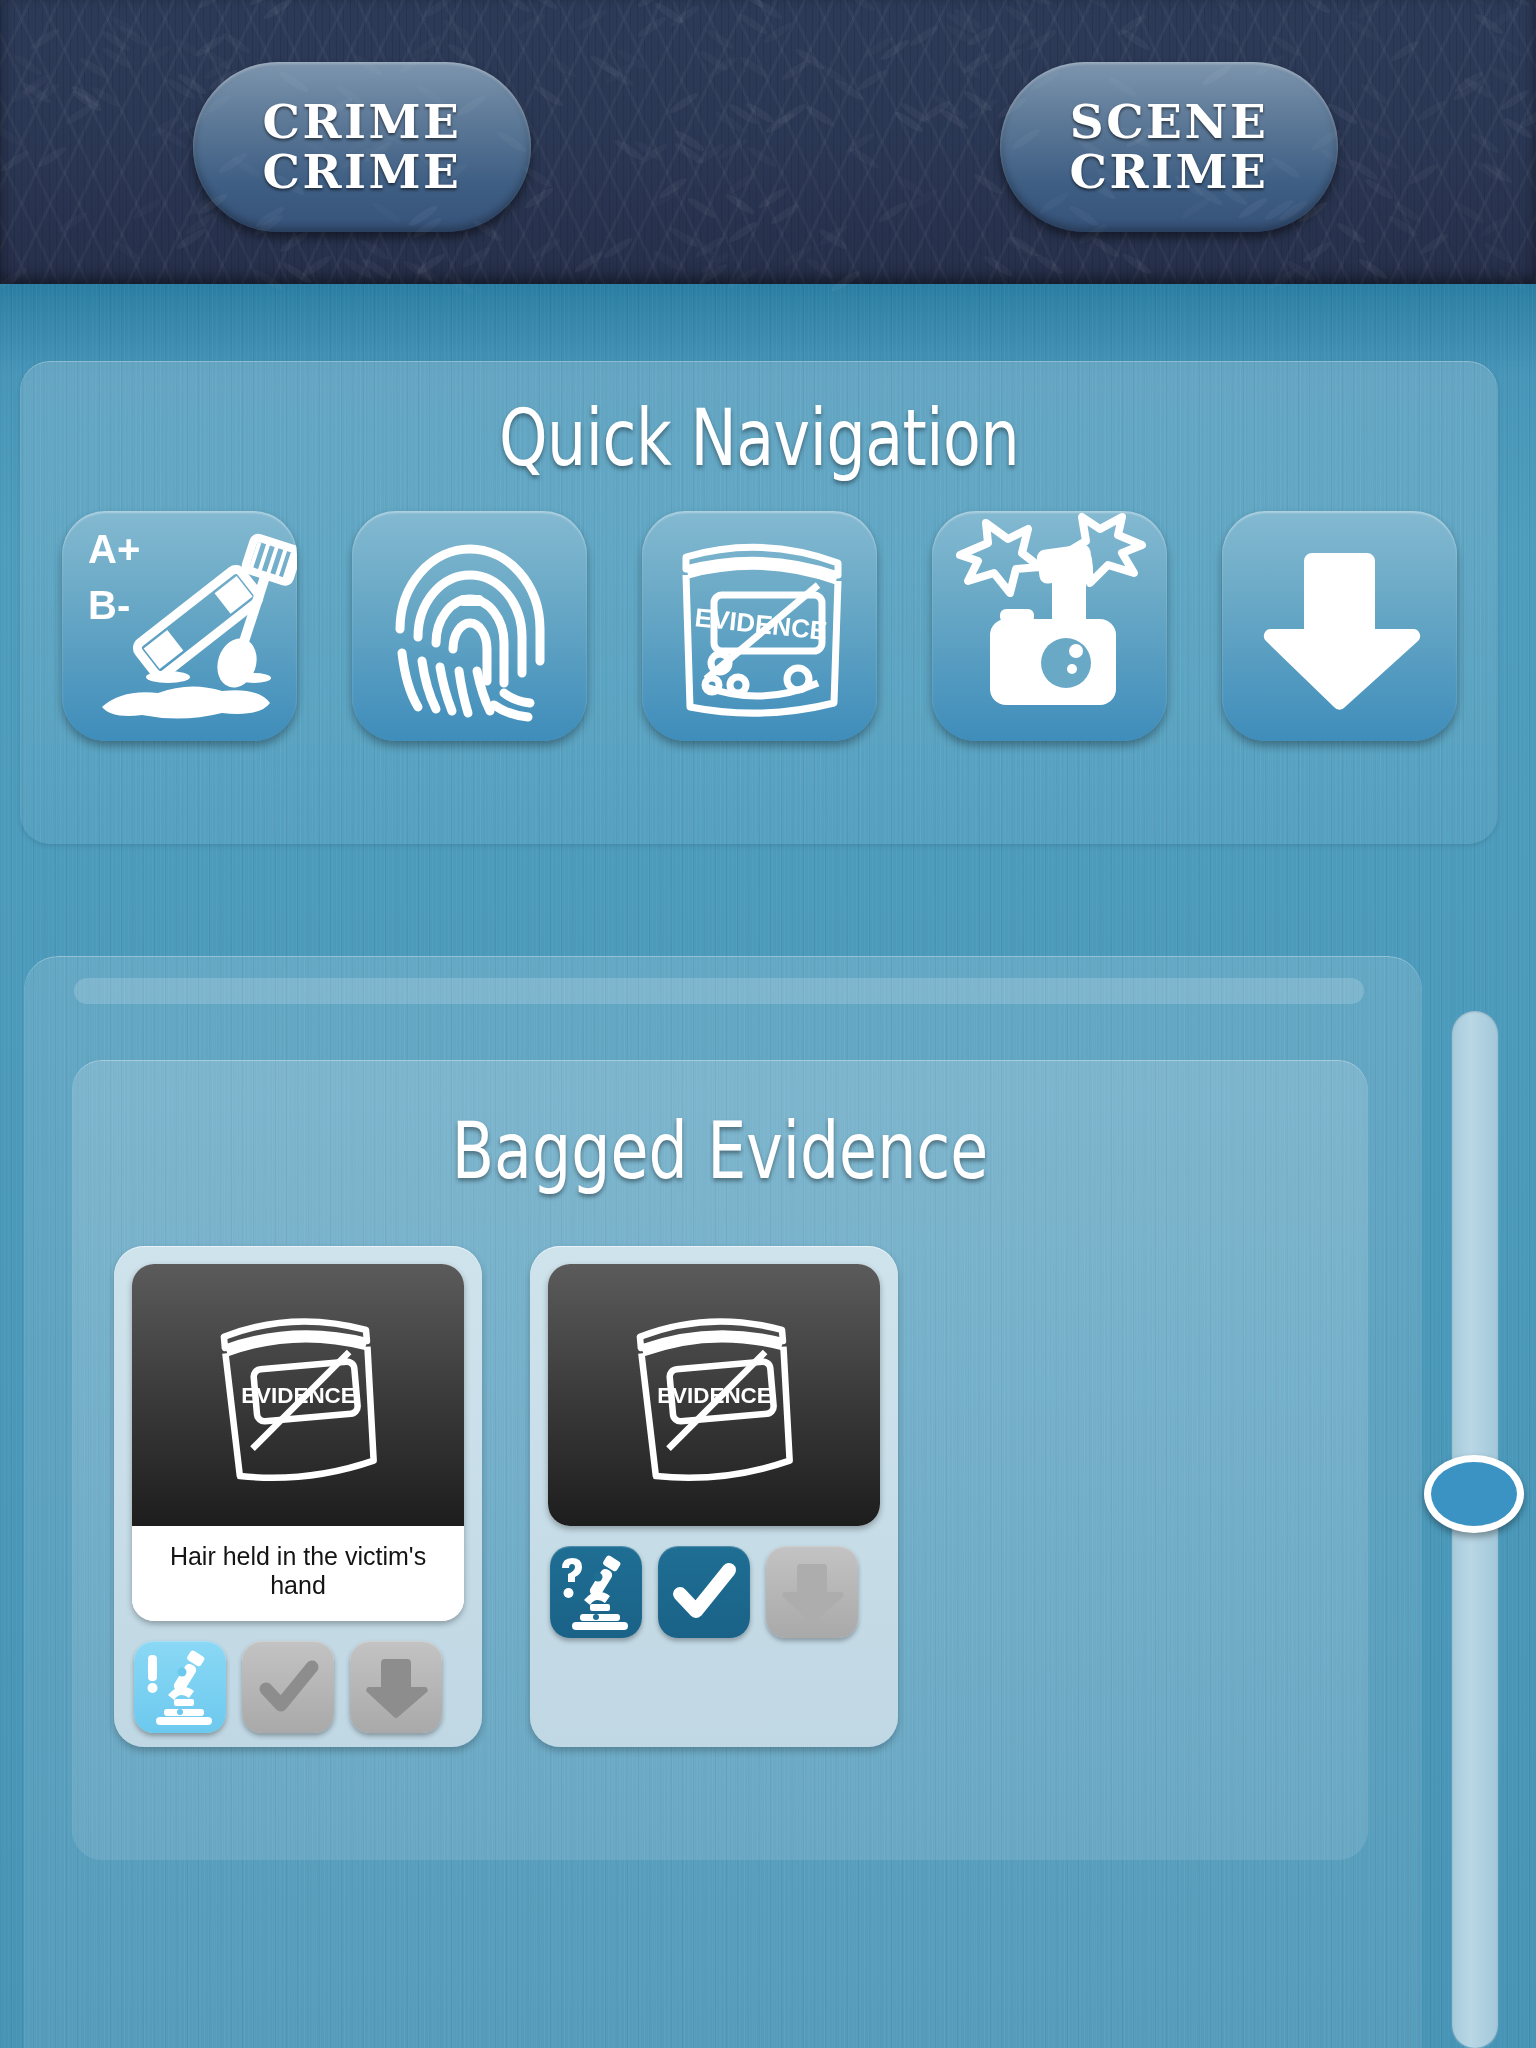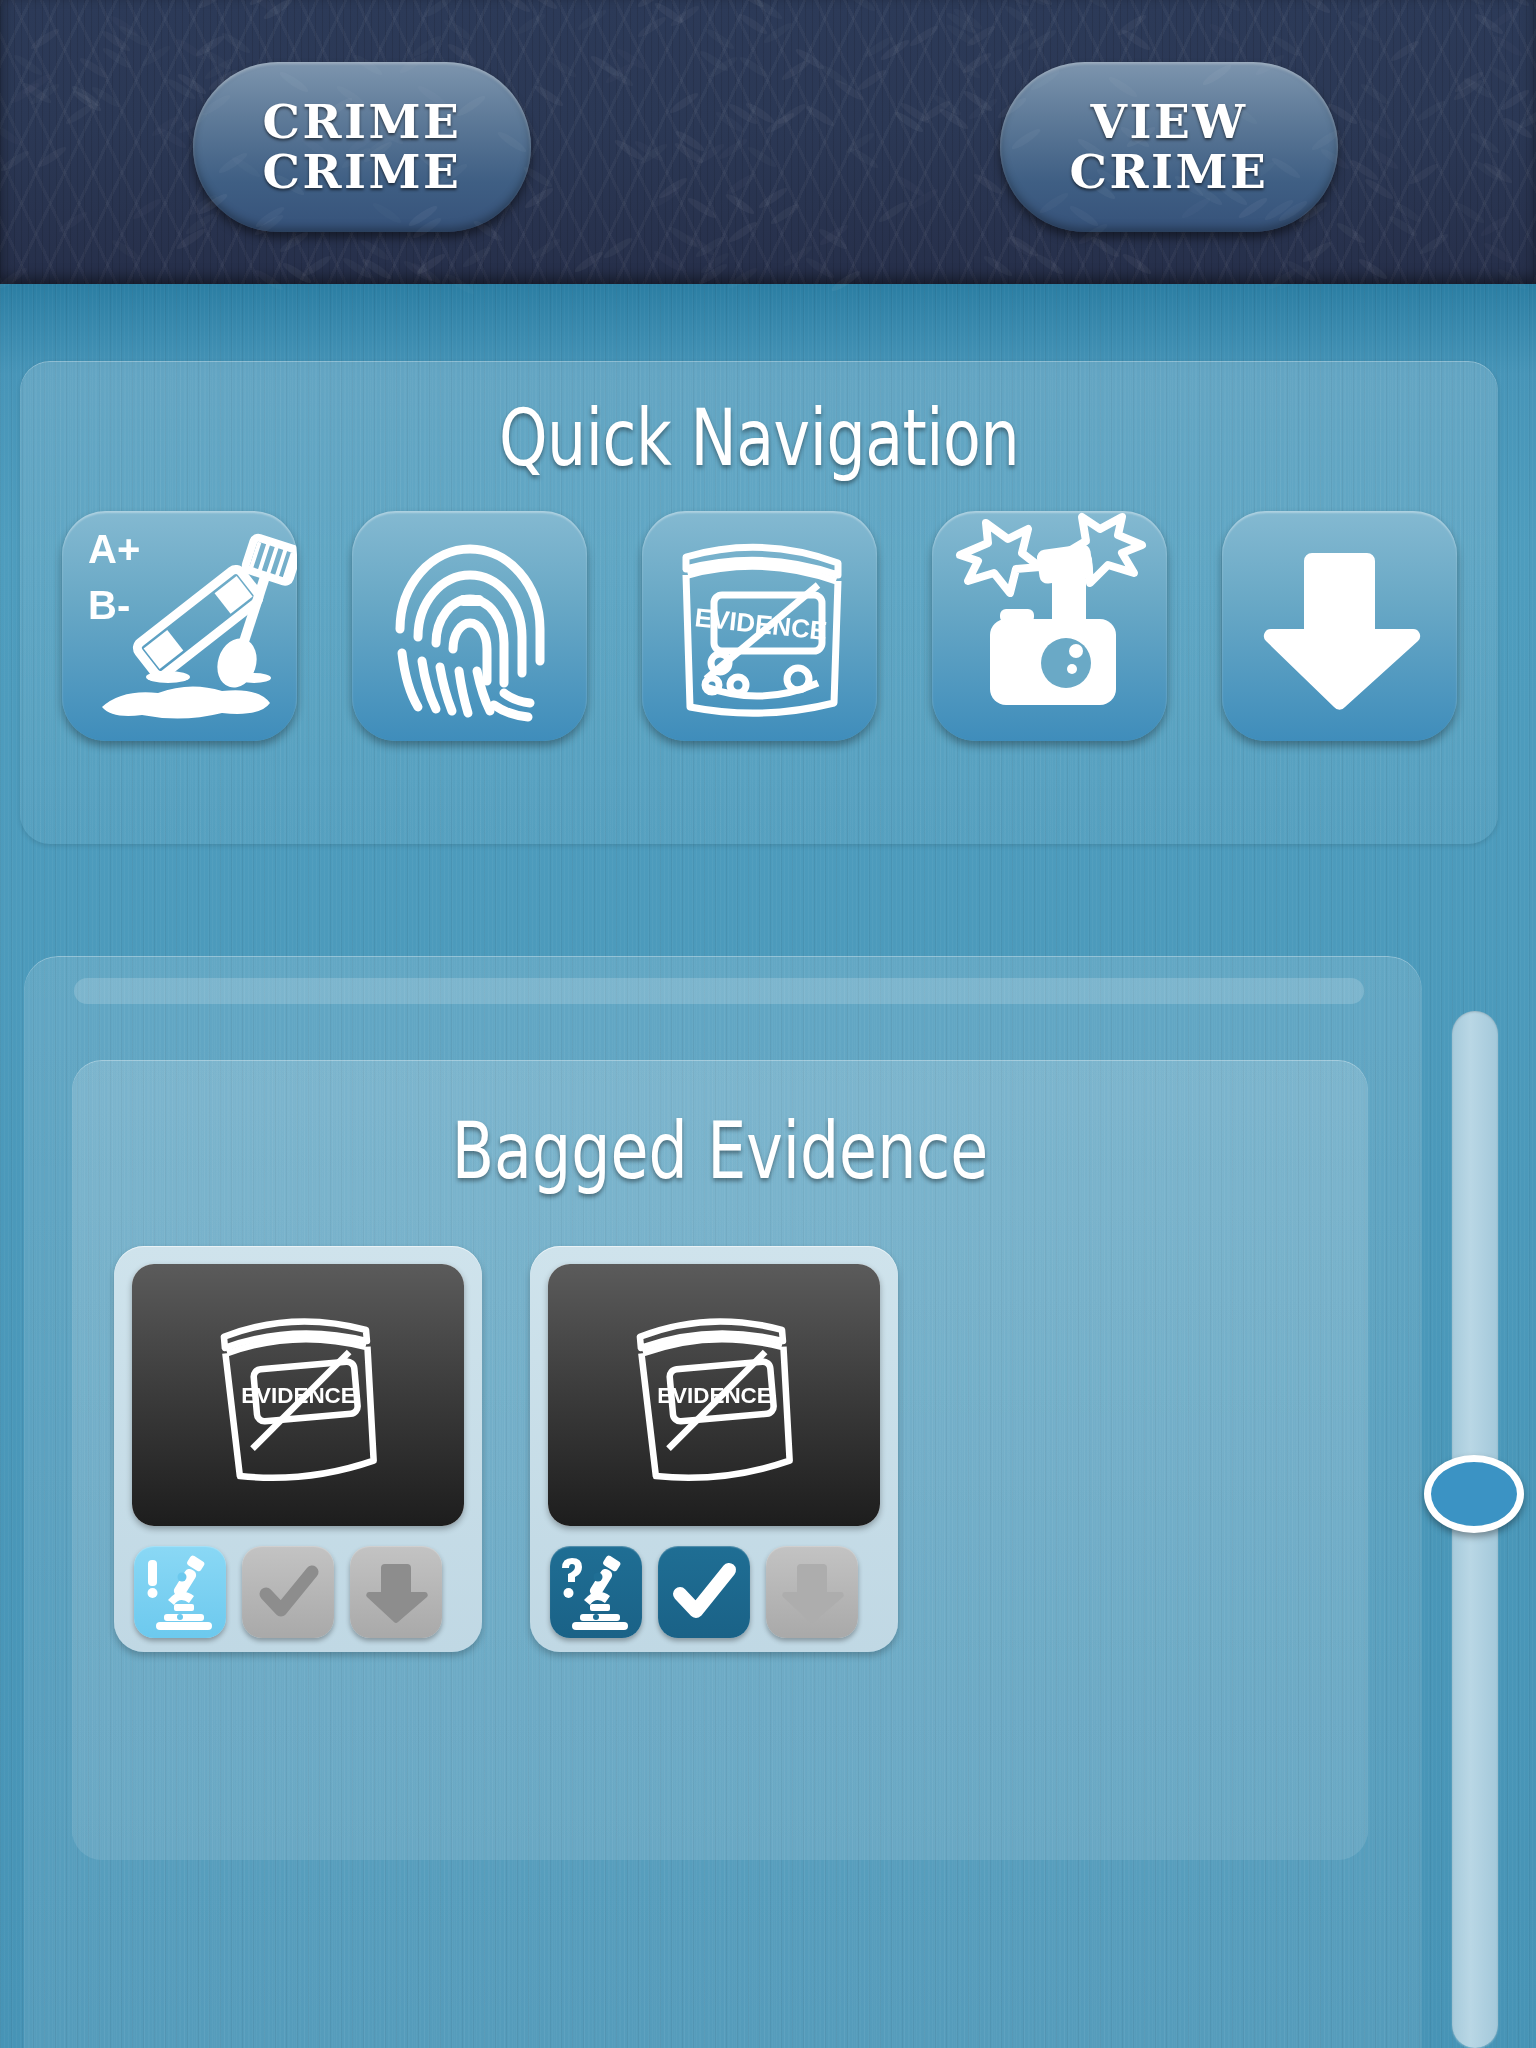--- a/index.html
+++ b/index.html
@@ -169,21 +169,21 @@
 </style>
 </head>
 <body>
 
 <div id="topbar">
   <div id="btn-crime" class="topbtn">
     <span>CRIME</span>
     <span>CRIME</span>
   </div>
   <div id="btn-facts" class="topbtn">
-    <span>VIEW</span>
+    <span>SCENE</span>
     <span>CRIME</span>
   </div>
 <div class="plate-fleck" style="left: 745.239px; top: 152.629px; transform: rotate(34deg); opacity: 0.47;"></div>
     <div class="plate-fleck" style="left: 672.543px; top: 136.851px; transform: rotate(34deg); opacity: 0.79;"></div>
     <div class="plate-fleck" style="left: 897.707px; top: 109.139px; transform: rotate(34deg); opacity: 0.74;"></div>
     <div class="plate-fleck" style="left: 1002.46px; top: 12.2087px; transform: rotate(34deg); opacity: 0.47;"></div>
     <div class="plate-fleck" style="left: 1024.83px; top: 35.8135px; transform: rotate(-34deg); opacity: 0.59;"></div>
     <div class="plate-fleck" style="left: 261.348px; top: 4.52113px; transform: rotate(-34deg); opacity: 0.83;"></div>
     <div class="plate-fleck" style="left: 175.978px; top: 118.825px; transform: rotate(-34deg); opacity: 0.44;"></div>
     <div class="plate-fleck" style="left: 635.628px; top: 149.591px; transform: rotate(-34deg); opacity: 0.49;"></div>
@@ -554,20 +554,21 @@
                 <g fill="none" stroke="#fff" stroke-width="7" stroke-linejoin="round" transform="rotate(-5 117 115)">
                   <path d="M44 46 Q120 24 196 52 L196 64 Q120 38 44 58 Z"></path>
                   <path d="M46 64 Q120 44 194 70"></path>
                   <path d="M44 64 L48 196 Q120 210 192 192 L196 70"></path>
                   <rect x="72" y="84" width="108" height="56" rx="8"></rect>
                   <path d="M176 74 L64 168"></path>
                 </g>
                 <text x="118" y="124" fill="#fff" font-family="Liberation Sans, sans-serif" font-size="24" font-weight="bold" text-anchor="middle" transform="rotate(0 118 124)">EVIDENCE</text>
               </svg>
             </div>
+            <div class="evcard-label">Hair held in the victim's hand</div>
           </div>
 
           <div class="evcard-actions">
             <div class="actbtn act-cyan">
               <svg viewBox="0 0 92 92">
                 <g fill="#fff">
                   <rect x="14" y="14" width="9" height="26" rx="4"></rect>
                   <circle cx="18.5" cy="47" r="5"></circle>
                 </g>
                 <g fill="#fff">

